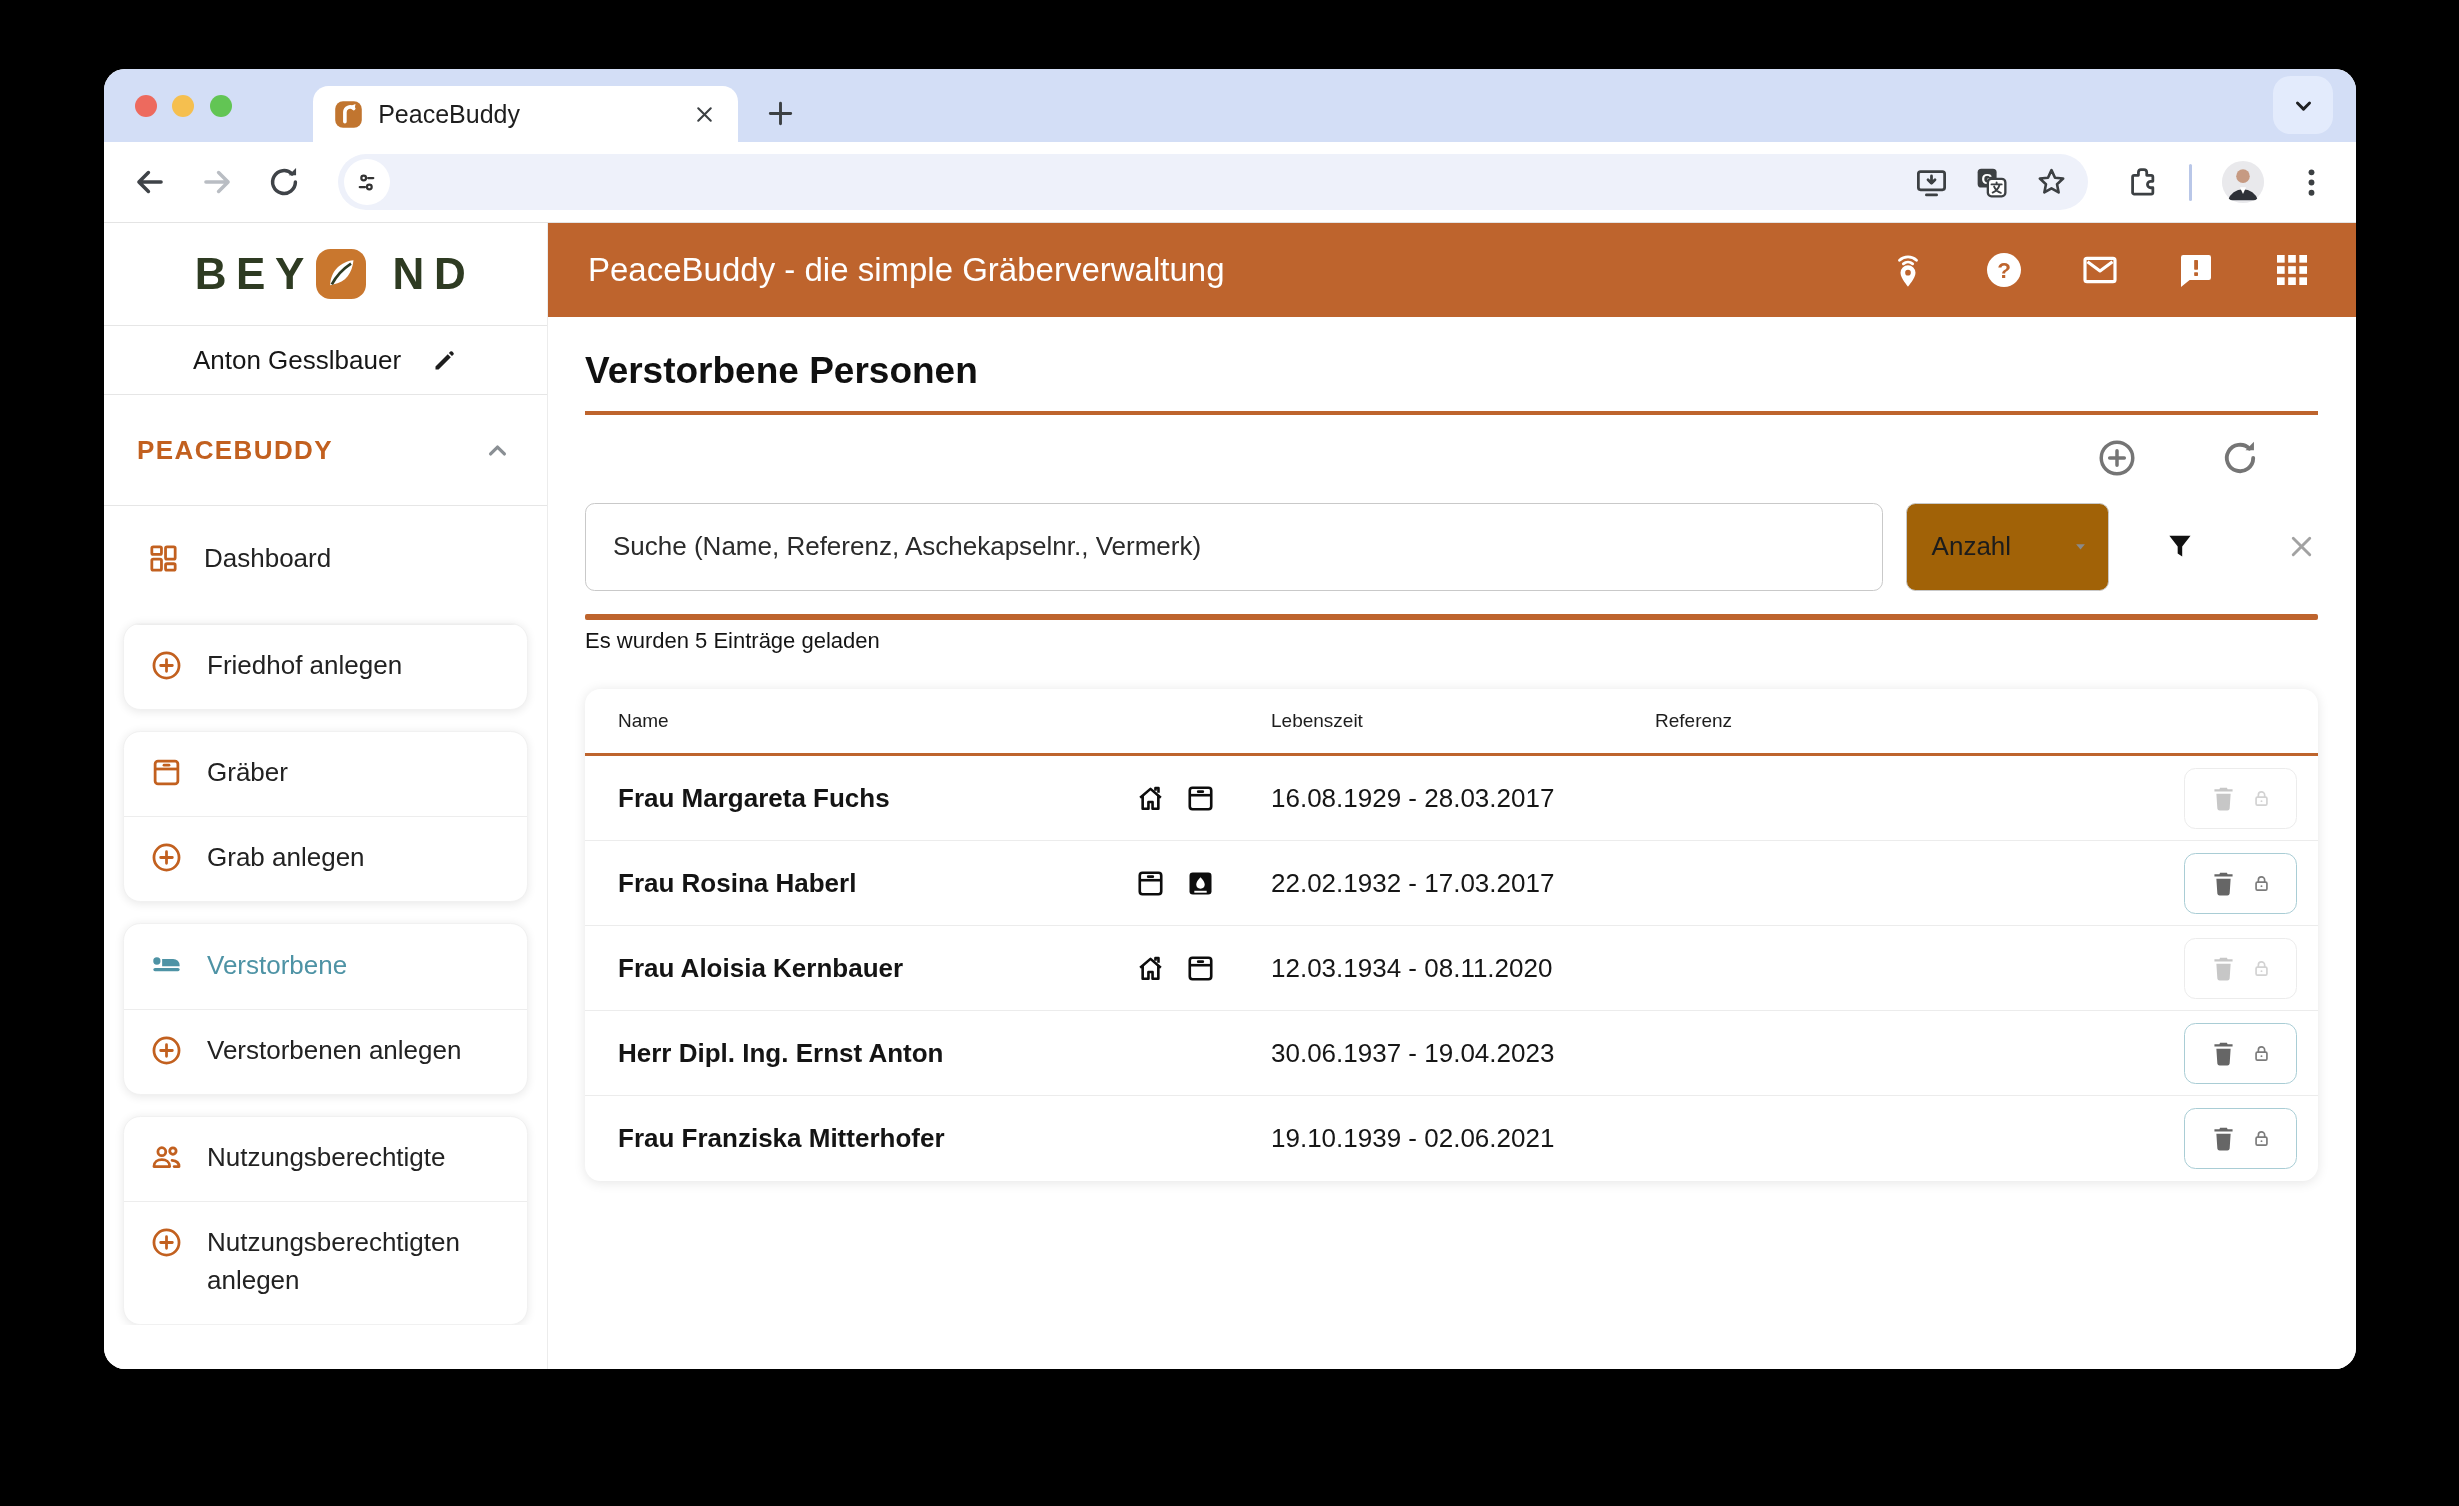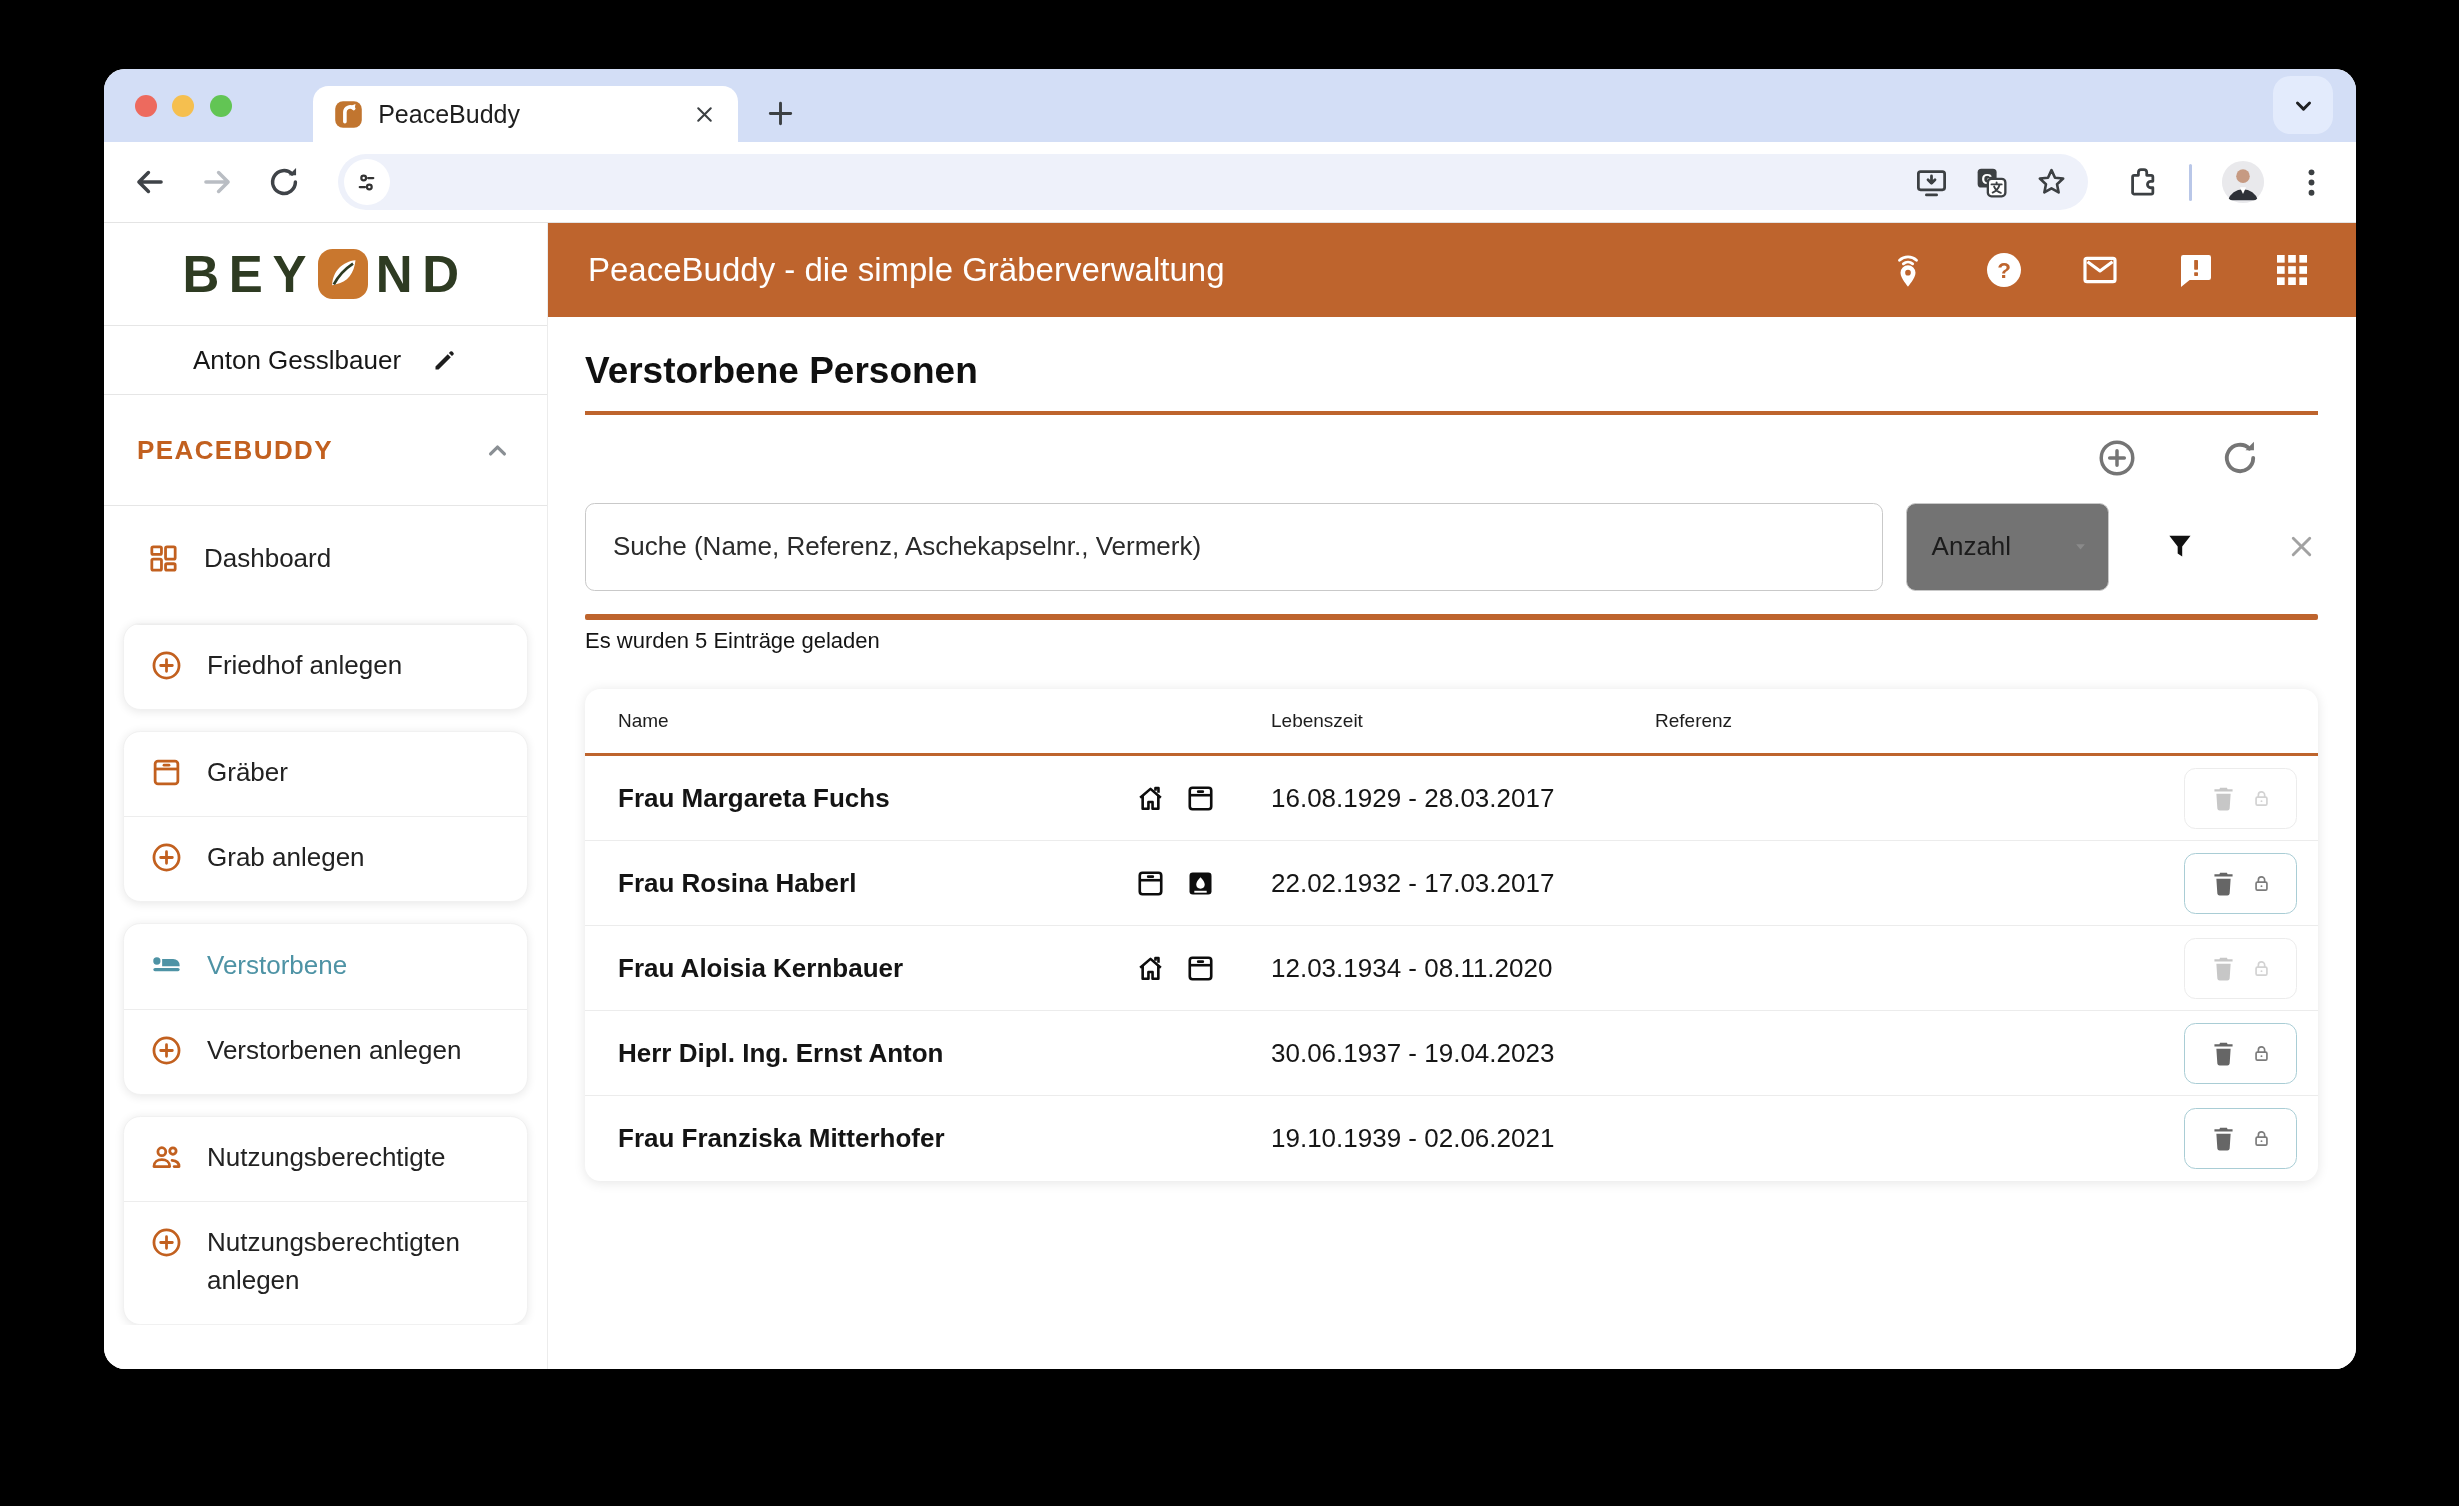--- a/index.html
+++ b/index.html
@@ -35,21 +35,21 @@
   .tunewrap{width:46px;height:46px;border-radius:50%;background:#fff;display:flex;align-items:center;justify-content:center;}
   .tunewrap span{width:27px;height:27px;color:#333;display:block;}
   .ab-spacer{flex:1;}
   .ab-ic{width:35px;height:35px;color:#3c4043;flex:0 0 auto;}
   .sep{width:2.9px;height:37px;background:#b9c7e8;border-radius:1.9px;}
   .avatar{width:44px;height:44px;border-radius:50%;overflow:hidden;flex:0 0 auto;}
   
   .apparea{flex:1;display:flex;min-height:0;}
   .sidebar{width:444px;background:#fff;border-right:1px solid #ececec;flex:0 0 auto;display:flex;flex-direction:column;overflow:hidden;}
   .logo{height:103px;display:flex;align-items:center;justify-content:center;gap:5.8px;border-bottom:1px solid #e6e6e6;}
-  .logo .ltxt{font-size:51px;font-weight:800;letter-spacing:9.6px;color:var(--logo-green);}
+  .logo .ltxt{font-size:44px;font-weight:800;letter-spacing:9.6px;color:var(--logo-green);margin-left:19px;}
   .logo .lo{width:50px;height:50px;margin:0 1.9px 0 -3.8px;}
   .userrow{height:69px;display:flex;align-items:center;justify-content:center;gap:30px;border-bottom:1px solid #e6e6e6;}
   .username{font-size:26px;color:#161616;}
   .editic{width:27px;height:27px;color:#1d1d1d;}
   .sectionrow{height:111px;display:flex;align-items:center;padding:0 33px;border-bottom:1px solid #e6e6e6;}
   .sectionlbl{font-size:26px;font-weight:bold;letter-spacing:1.4px;color:var(--side-orange);}
   .collapse{margin-left:auto;width:33px;height:33px;color:#8a8f94;}
   .navlist{padding-top:11.5px;overflow:hidden;}
   .nav-item{display:flex;align-items:flex-start;padding:25px 19px 25px 42px;gap:23px;cursor:pointer;}
   .nav-item .nicon{width:35px;height:35px;color:var(--side-orange);flex:0 0 auto;margin-top:-1.9px;}
@@ -69,21 +69,21 @@
   .content{flex:1;background:#fff;padding:33px 38px 0 37px;overflow:hidden;}
   .pagetitle{font-size:37px;font-weight:bold;color:#101010;margin:0;}
   .title-underline{height:3.8px;background:var(--orange);margin-top:19px;}
   .actionrow{display:flex;justify-content:flex-end;align-items:center;gap:79px;padding:21px 56px 0 0;}
   .act-ic{width:44px;height:44px;color:#757575;background:none;border:none;padding:0;cursor:pointer;}
   .searchrow{display:flex;align-items:center;margin-top:23px;}
   .searchinput{width:1449px;height:88px;border:1px solid #c9c9c9;border-radius:9.6px;padding:16px 27px;
     font-size:26px;color:#1c1c1c;font-family:inherit;outline:none;}
   .searchinput::placeholder{color:#2b2b2b;opacity:1;}
   .countselect{margin-left:23px;width:223px;height:88px;border:1px solid #c9c9c9;border-radius:9.6px;
-    display:flex;align-items:center;padding:0 17.3px 0 25px;background:#737373;cursor:pointer;}
+    display:flex;align-items:center;padding:0 17.3px 0 25px;background:#a16207;cursor:pointer;}
   .countselect .cslabel{font-size:26px;color:#1c1c1c;flex:1;}
   .caret{width:21px;height:21px;color:#8a8a8a;}
   .funnel{width:38px;height:38px;color:#111;margin-left:54px;background:none;border:none;padding:0;cursor:pointer;}
   .clearx{width:37px;height:37px;color:#a2a2a2;margin-left:88px;background:none;border:none;padding:0;cursor:pointer;}
   .bigdivider{height:6.7px;background:var(--orange);margin-top:23px;border-radius:1.9px;}
   .statustext{font-size:22px;color:#141414;margin-top:8px;}
   
   .tablecard{margin-top:35px;background:#fff;border-radius:15.4px;box-shadow:0 1.9px 11.5px rgba(0,0,0,.10);overflow:hidden;}
   .t-head,.t-row{display:grid;grid-template-columns:653px 384px 1fr 163px;align-items:center;padding:0 17.3px 0 33px;}
   .t-head{height:67px;border-bottom:3.8px solid var(--orange);}

